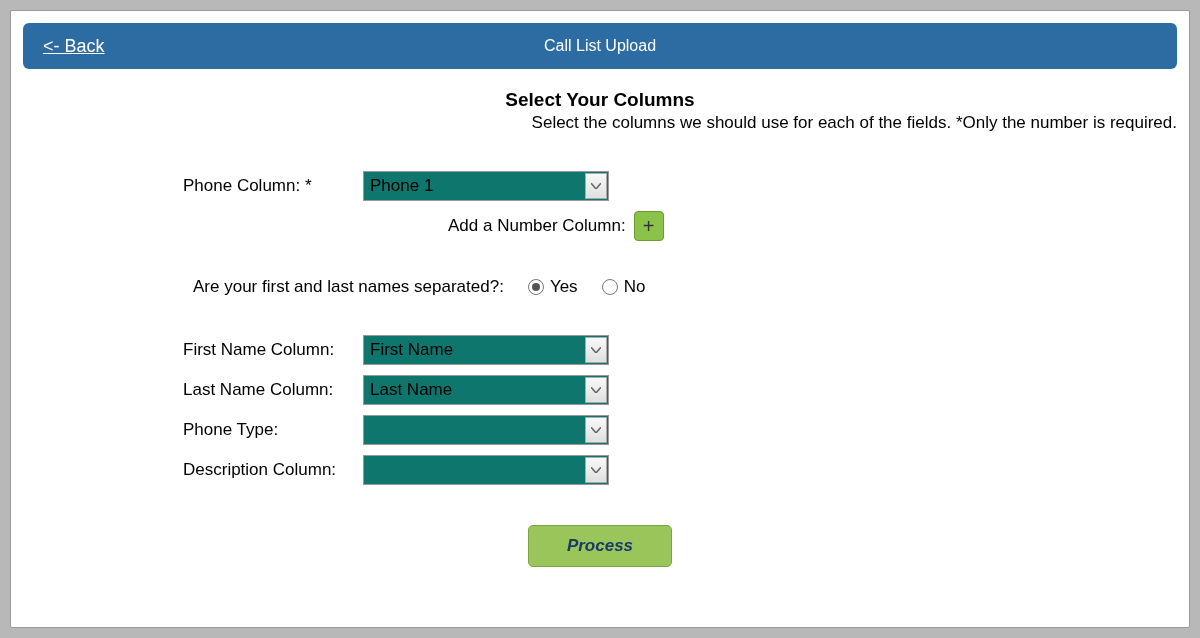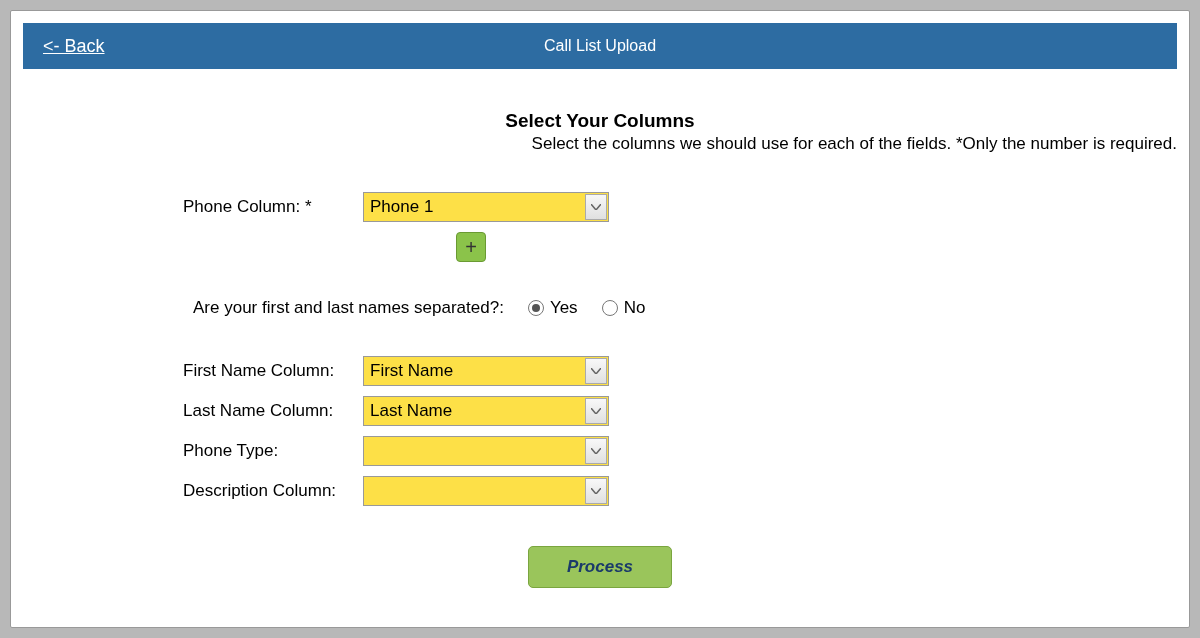--- a/index.html
+++ b/index.html
@@ -16,21 +16,21 @@
     }
     .outer-frame {
       background: #fff;
       border: 1px solid #999;
       border-radius: 2px;
       padding: 12px;
       height: 618px;
     }
     .header-bar {
       background: #2d6ca2;
-      border-radius: 0;
+      border-radius: 6px;
       color: #fff;
       height: 46px;
       position: relative;
       display: flex;
       align-items: center;
     }
     .back-link {
       position: absolute;
       left: 20px;
       color: #fff;
@@ -38,21 +38,20 @@
       font-size: 18px;
       cursor: pointer;
     }
     .header-title {
       margin: 0 auto;
       font-size: 16px;
       font-weight: normal;
     }
     .content {
       padding-top: 20px;
-      margin-top: 21px;
     }
     .subtitle {
       text-align: center;
       font-weight: bold;
       font-size: 19px;
       color: #000;
     }
     .subdesc {
       text-align: right;
       font-size: 17px;
@@ -75,21 +74,21 @@
     }
     .select-box {
       width: 246px;
       height: 30px;
       border: 1px solid #999;
       position: relative;
       display: flex;
       align-items: center;
       padding-left: 6px;
       font-size: 17px;
-      background: #fde047;
+      background: #0f766e;
       cursor: pointer;
     }
     .select-arrow-btn {
       position: absolute;
       right: 1px;
       top: 1px;
       bottom: 1px;
       width: 22px;
       background: linear-gradient(#f8f8f8, #e0e0e0);
       border: 1px solid #aaa;
@@ -197,20 +196,21 @@
           <span>Phone 1</span>
           <div class="select-arrow-btn">
             <svg viewBox="0 0 10 6">
                 <path d="M0 0 L5 6 L10 0" fill="none" stroke="#666" stroke-width="1.5"></path>
               </svg>
           </div>
         </div>
       </div>
 
       <div class="add-number-row">
+        <span>Add a Number Column:</span>
         <div class="add-btn">
           <span>+</span>
         </div>
       </div>
 
       <div class="radio-row">
         <span>Are your first and last names separated?:</span>
         <div class="radio-group">
           <div class="radio-item">
             <div class="radio-circle">

